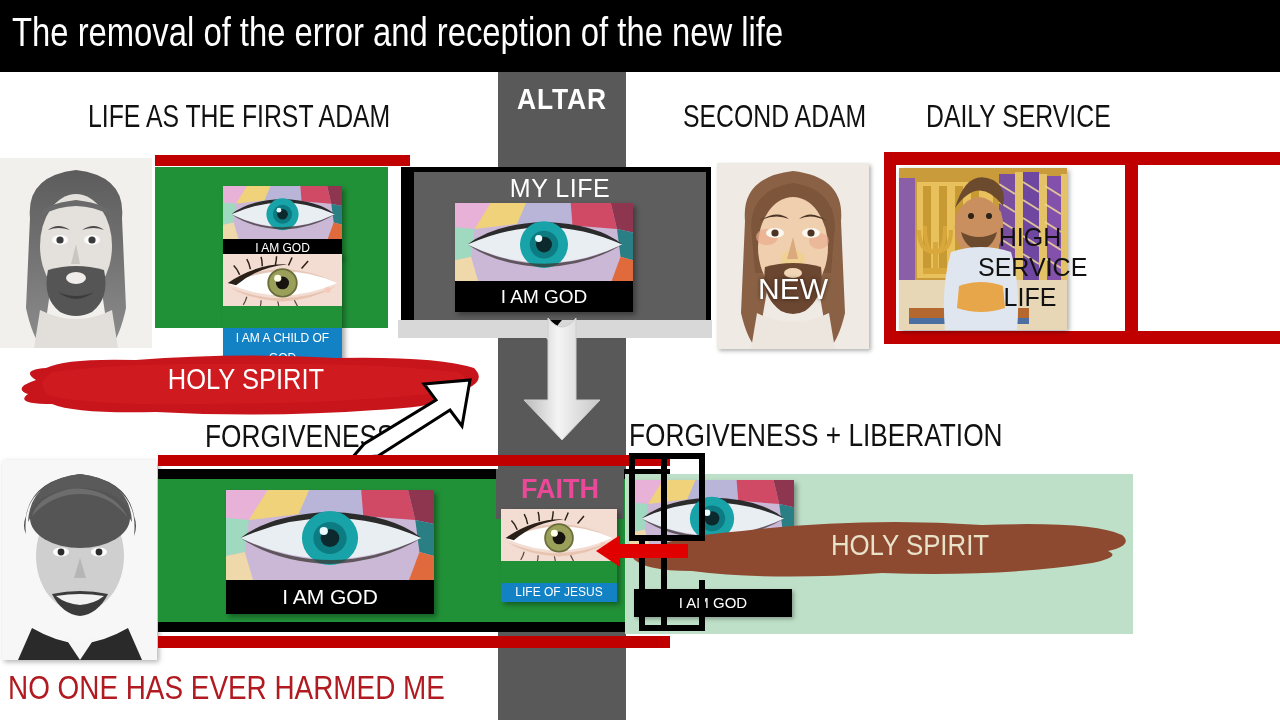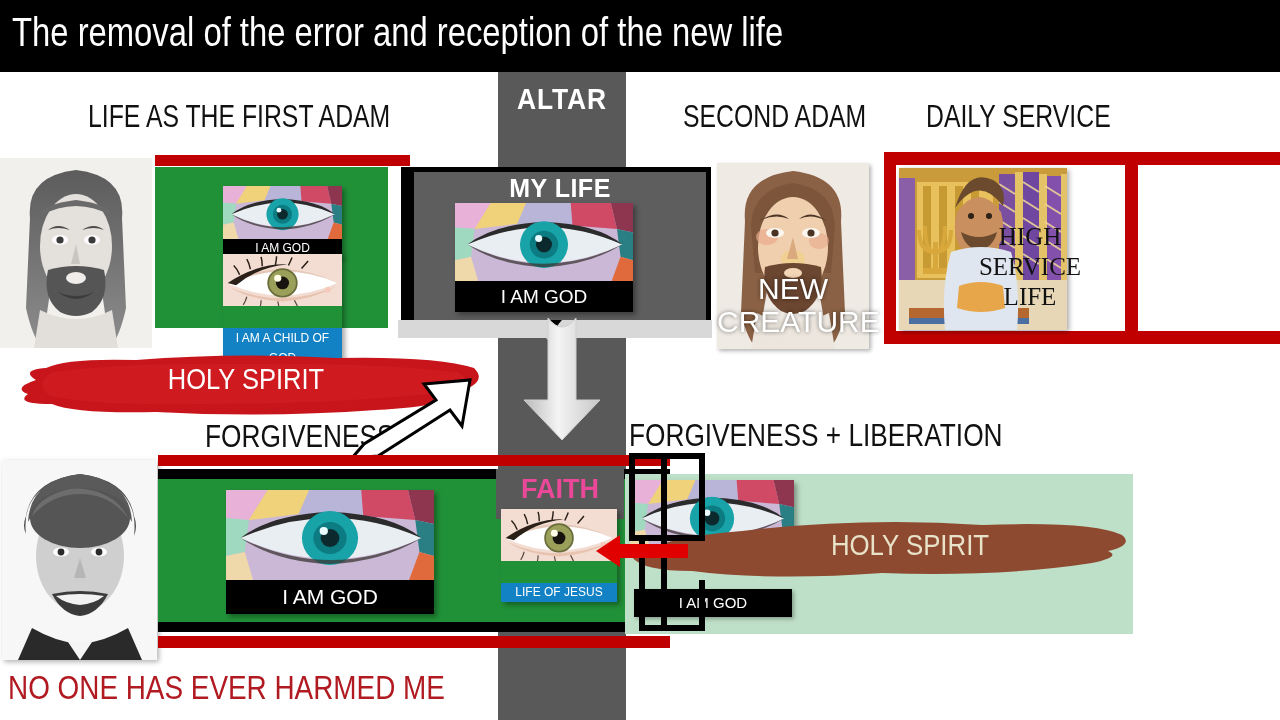--- a/index.html
+++ b/index.html
@@ -94,21 +94,21 @@
   #eyecard-b .eyeimg { height: 52px; }
   #eyecard-b .eyecap { font-size: 12px; line-height: 20px; }
 
   
   #mylife-panel {
     position: absolute; left: 414px; top: 172px; width: 292px; height: 148px;
     background: #5e5e5e;
   }
   #mylife-title {
     position: absolute; left: 414px; top: 174px; width: 292px;
-    text-align: center; color: #fff; font-size: 25px; font-weight: bold;
+    text-align: center; color: #fff; font-size: 25px; font-weight: normal;
     font-family: "Liberation Sans Narrow", "Liberation Sans", sans-serif;
     letter-spacing: 0.5px;
   }
   #eyecard-c { left: 455px; top: 203px; width: 178px; }
   #eyecard-c .eyeimg { height: 78px; }
   #eyecard-c .eyecap { font-size: 19px; line-height: 31px; }
 
   
   #book-shape {
     position: absolute; left: 398px; top: 318px; width: 314px; height: 34px;
@@ -134,21 +134,21 @@
   #ds-bar-bottom { position: absolute; left: 884px; top: 331px; width: 396px; height: 13px; background: #c00000; }
   #ds-bar-left { position: absolute; left: 884px; top: 152px; width: 12px; height: 192px; background: #c00000; }
   #ds-bar-mid { position: absolute; left: 1125px; top: 152px; width: 13px; height: 192px; background: #c00000; }
   #priest-img {
     position: absolute; left: 899px; top: 168px; width: 168px; height: 162px;
     overflow: hidden; box-shadow: 2px 2px 5px rgba(0,0,0,0.35);
   }
   #priest-text {
     position: absolute; left: 978px; top: 222px; width: 104px;
     text-align: center; color: #111; font-size: 25px;
-    font-family: Liberation Serif, serif;
+    font-family: Liberation Sans, sans-serif;
     line-height: 30px;
   }
 
   
   #brush-red { position: absolute; left: 6px; top: 352px; width: 480px; height: 68px; }
   #brush-red-text {
     position: absolute; left: 6px; top: 362px; width: 480px; text-align: center;
     color: #fff; font-size: 30px;
     font-family: "Liberation Sans Narrow", "Liberation Sans", sans-serif;
     transform: scaleX(0.85); transform-origin: center;
@@ -394,21 +394,20 @@
       <circle cx="58" cy="70" r="3.6" fill="#4a3322"></circle>
       <circle cx="94" cy="70" r="3.6" fill="#4a3322"></circle>
       <path d="M76 74 L70 96 L81 96 Z" fill="#dba97e"></path>
       <path d="M48 104 Q76 96 104 104 Q108 134 88 148 Q76 154 64 148 Q44 134 48 104Z" fill="#6b4630"></path>
       <ellipse cx="76" cy="110" rx="9" ry="5" fill="#f3d6b6"></ellipse>
       <path d="M40 150 Q76 168 112 150 L118 186 L34 186 Z" fill="#ece6de"></path>
     </svg>
   </div>
   <div id="newcreature-text">
     <span>NEW</span><br>
-    <span>CREATURE</span>
   </div>
 
   <div id="ds-bar-top"></div>
   <div id="ds-bar-bottom"></div>
   <div id="ds-bar-left"></div>
   <div id="ds-bar-mid"></div>
 
   <div id="priest-img">
     <svg class="facesvg" viewBox="0 0 168 162" preserveAspectRatio="none">
       <rect width="168" height="162" fill="#d7a441"></rect>

